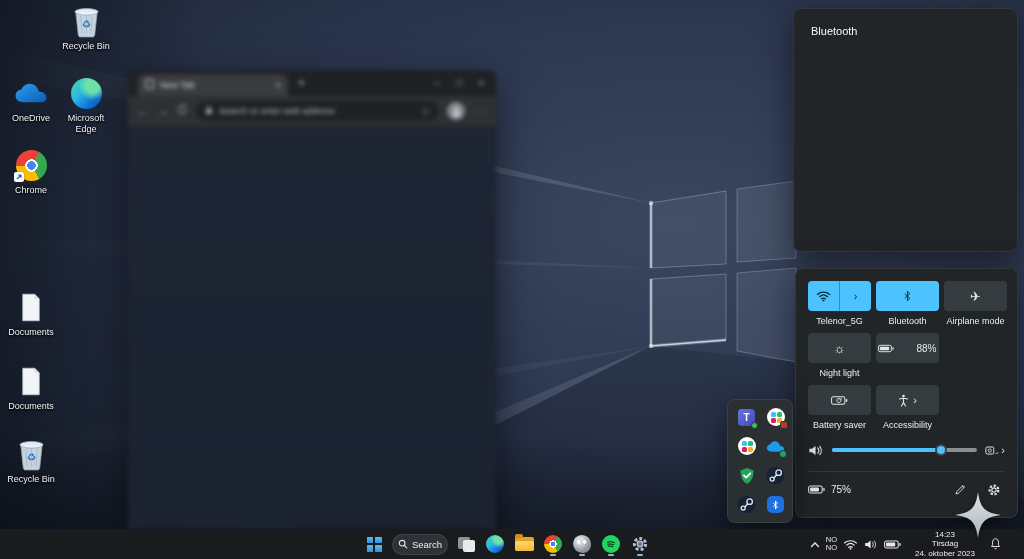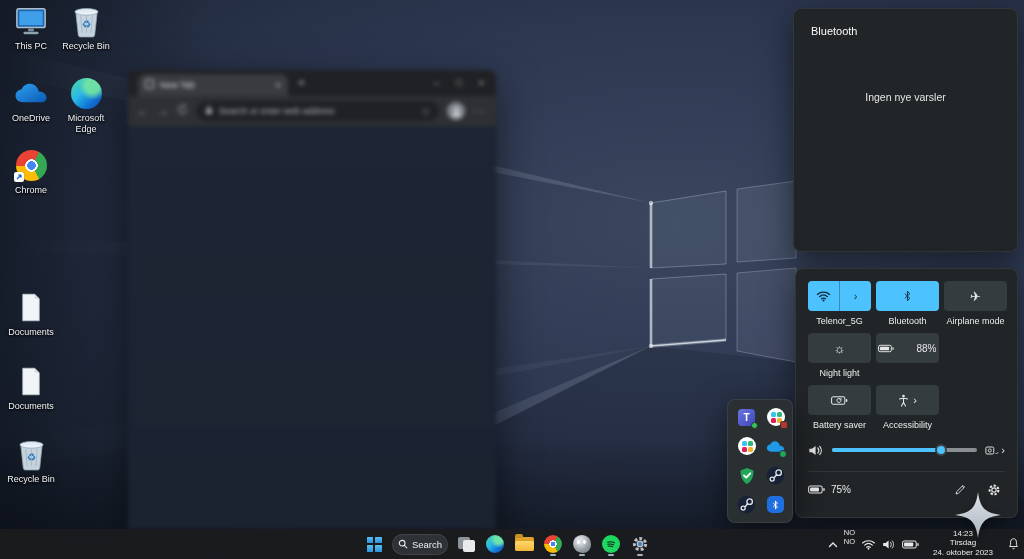--- a/index.html
+++ b/index.html
@@ -104,21 +104,21 @@
   .tv-front { position:absolute; left:8px; top:9px; width:12px; height:12px; background:#e8eaec; border-radius:2px; }
   .folder { position:relative; width:19px; height:14px; }
   .folder .back { position:absolute; inset:0; background:linear-gradient(180deg,#e3a62d,#c98f1f); border-radius:2px; }
   .folder .back::before { content:""; position:absolute; left:0; top:-3px; width:8px; height:4px; background:#c98f1f; border-radius:2px 2px 0 0; }
   .folder .front { position:absolute; left:0; bottom:0; width:19px; height:10px; background:linear-gradient(180deg,#ffd76b,#f2b93b); border-radius:2px; }
   .gimp-ball { width:18px; height:18px; border-radius:50% 50% 46% 54%; background:radial-gradient(circle at 38% 32%, #d9dde0 0 18%, #9aa1a6 55%, #6d757b 100%); position:relative; }
   .gimp-ball::before, .gimp-ball::after { content:""; position:absolute; top:5px; width:3px; height:4px; background:#fff; border-radius:50%; }
   .gimp-ball::before { left:4px; } .gimp-ball::after { left:10px; }
   .spotify-ball { width:18px; height:18px; border-radius:50%; background:#1ed760; display:flex; align-items:center; justify-content:center; }
 
-  .tb-tray { position:absolute; right:0; top:0; height:100%; display:flex; gap:6px; padding-right:4px; }
+  .tb-tray { position:absolute; right:0; top:0; height:100%; display:flex; align-items:center; gap:6px; padding-right:22px; }
   .lang { font-size:7.5px; line-height:8.5px; color:#e9e9e9; text-align:center; cursor:pointer; }
   .tclock { font-size:8px; line-height:9.3px; color:#ececec; text-align:center; width:76px; cursor:pointer; }
   .trayic { display:flex; align-items:center; justify-content:center; cursor:pointer; }
 
   .sparkle { position:absolute; left:955px; top:492px; z-index:30; filter:drop-shadow(0 2px 3px rgba(0,0,0,.4)); }
 
   :root { --accent:#4cc2ff; }
 </style>
 </head>
 <body>
@@ -146,31 +146,20 @@
       <polygon points="737,189 796,181 796,258 737,262" fill="rgba(195,208,228,0.10)" stroke="rgba(215,228,244,0.28)" stroke-width="1"></polygon>
       <polygon points="651,279 726,274 726,340 651,346" fill="rgba(195,208,228,0.07)" stroke="rgba(215,228,244,0.30)" stroke-width="1"></polygon>
       <polygon points="737,273 796,268 796,362 737,351" fill="rgba(195,208,228,0.10)" stroke="rgba(215,228,244,0.28)" stroke-width="1"></polygon>
       <path d="M651 203 L651 268 M651 279 L651 346 L726 340" stroke="rgba(240,246,252,0.65)" stroke-width="1.4" fill="none"></path>
       <path d="M651 203 L651 268 M651 279 L651 346 L726 340" stroke="rgba(240,246,252,0.25)" stroke-width="3.5" fill="none"></path>
       <circle cx="651" cy="203" r="2.2" fill="rgba(255,255,255,0.55)"></circle>
       <circle cx="651" cy="346" r="2.2" fill="rgba(255,255,255,0.5)"></circle>
     </g>
   </svg>
 
-  <div class="dicon" style="left:5px;top:4px">
-    <div class="dic">
-      <svg width="32" height="30" viewBox="0 0 34 30">
-        <rect x="2" y="2" width="30" height="20" rx="2" fill="#1b64b4" stroke="#aebfca" stroke-width="1.6"></rect>
-        <rect x="4.6" y="4.6" width="24.8" height="14.8" fill="#3f9fe8"></rect>
-        <rect x="14" y="23" width="6" height="3" fill="#78909c"></rect>
-        <rect x="9" y="26.4" width="16" height="2.6" rx="1.2" fill="#90a4ae"></rect>
-      </svg>
-    </div>
-    <div class="dlabel">This PC</div>
-  </div>
 
   <div class="dicon" style="left:60px;top:4px">
     <div class="dic">
       <svg width="29" height="33" viewBox="0 0 30 34">
         <path d="M4 8 L6.5 31 C6.6 32.1 7.4 33 8.5 33 L21.5 33 C22.6 33 23.4 32.1 23.5 31 L26 8 Z" fill="rgba(222,236,246,0.88)" stroke="#8fa8b8" stroke-width="0.8"></path>
         <ellipse cx="15" cy="7" rx="12" ry="3.4" fill="rgba(238,247,253,0.95)" stroke="#8fa8b8" stroke-width="0.8"></ellipse>
         <path d="M9 11 L10.5 29 M15 11 L15 29 M21 11 L19.5 29" stroke="rgba(140,165,182,0.55)" stroke-width="1"></path>
         <text x="15" y="24" text-anchor="middle" font-size="11" fill="#2f7dc2">♻</text>
       </svg>
     </div>
@@ -287,21 +276,20 @@
             <path d="M1.5 11 C2 8.4 4 7.3 6 7.3 C8 7.3 10 8.4 10.5 11 Z" fill="#e8eaec"></path>
           </svg>
       </span>
       <span class="bmenu">···</span>
     </div>
     <div class="bbody"></div>
   </div>
 
   <div class="panel notif">
     <div class="notif-title">Bluetooth</div>
-    <div class="notif-empty">Ingen nye varsler</div>
   </div>
 
   <div class="panel qs">
 
     <div class="qs-row">
       <div class="qs-cell">
         <div class="qs-tile active split">
           <div class="half">
             <svg width="15" height="12" viewBox="0 0 16 12">
               <path d="M1.5 4.3 C5 1.1 11 1.1 14.5 4.3" fill="none" stroke="currentColor" stroke-width="1.4" stroke-linecap="round"></path>

